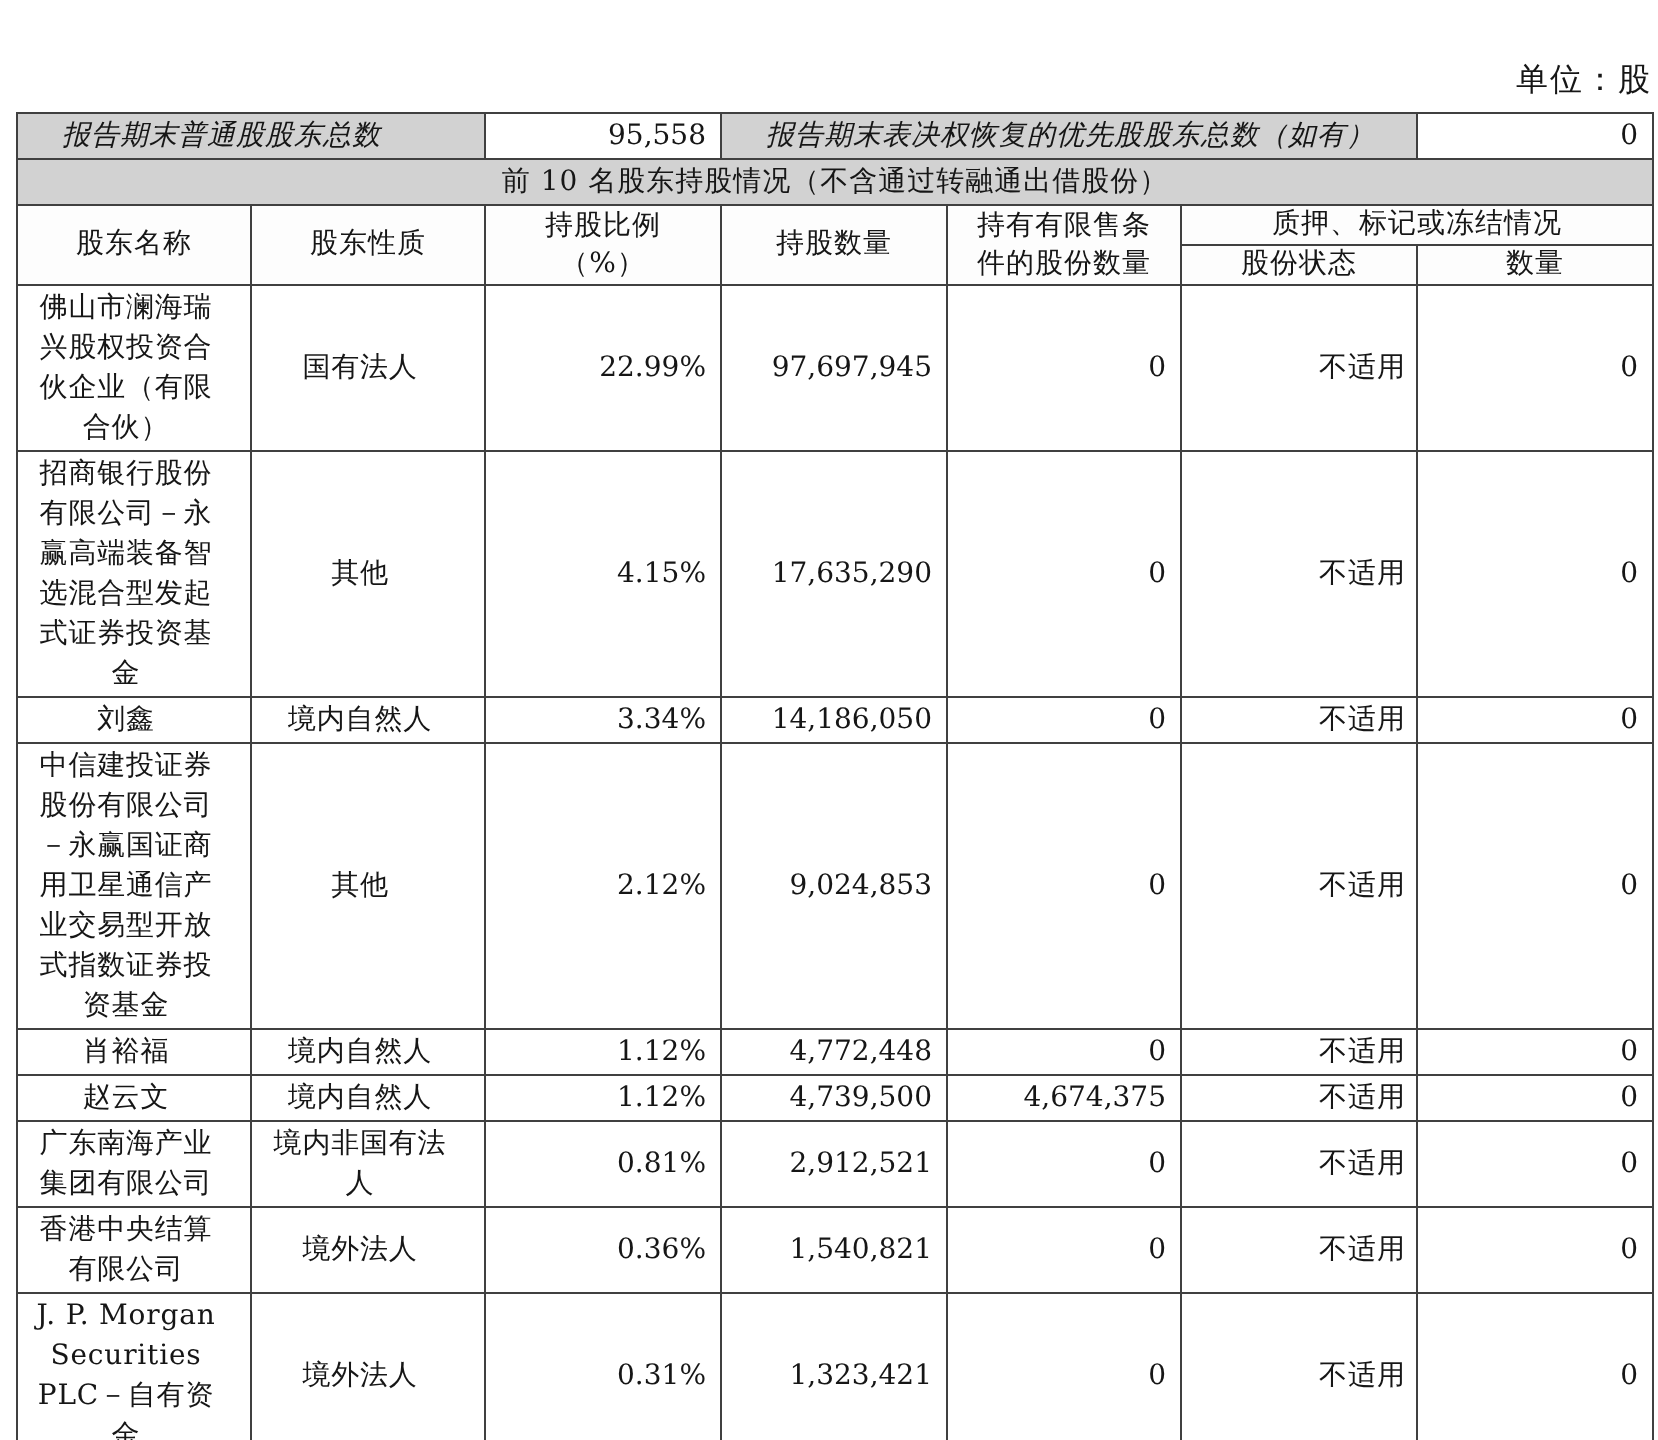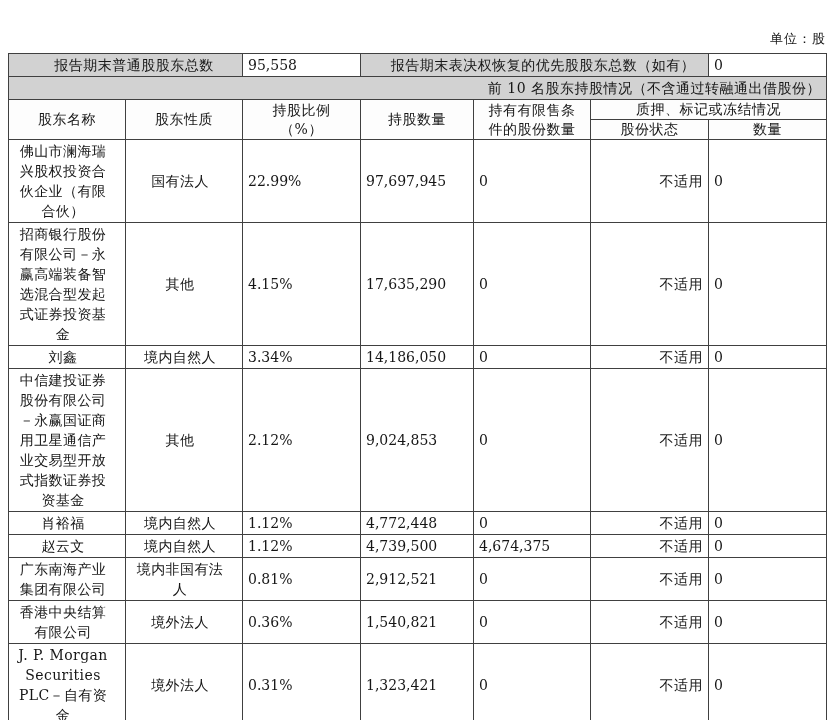--- a/index.html
+++ b/index.html
@@ -17,45 +17,45 @@
     font-family: "DejaVu Sans", "Liberation Sans", sans-serif;
     font-weight: bold;
     font-size: 16.5px;
     letter-spacing: 0.5px;
     margin: 2px 0 0 22px;
     white-space: nowrap;
   }
   .unit {
     width: 818px;
     text-align: right;
-    font-size: 13px;
+    font-size: 16px;
     letter-spacing: 1px;
     margin: 24px 0 5px 0;
   }
 
   table.main {
     border-collapse: collapse;
     table-layout: fixed;
     width: 818px;
   }
   td, th {
     border: 1px solid #404040;
     font-size: 14px;
     font-weight: normal;
     line-height: 20px;
     padding: 1px 5px;
     vertical-align: middle;
     word-break: break-word;
     overflow: hidden;
   }
   .gray { background: #d2d2d2; }
-  .lbl  { text-align: center; padding-left: 22px; letter-spacing: 0.5px; }
-  .num  { padding-right: 7px; }
+  .lbl  { text-align: left; padding-left: 22px; letter-spacing: 0.5px; font-style: italic; }
+  .num  { text-align: right; padding-right: 7px; }
   tr.summary td { height: 22px; }
-  tr.band td { height: 22px; text-align: right; letter-spacing: 0.5px; margin-top: 16px; }
+  tr.band td { height: 22px; text-align: center; letter-spacing: 0.5px; margin-top: 16px; }
 
   th {
     text-align: center;
     padding: 0 3px;
     line-height: 19px;
     letter-spacing: 0.5px;
     background: #fdfdfd;
   }
   th.pre { white-space: pre-line; }
   th.wrap6 { padding: 0 12px; }

